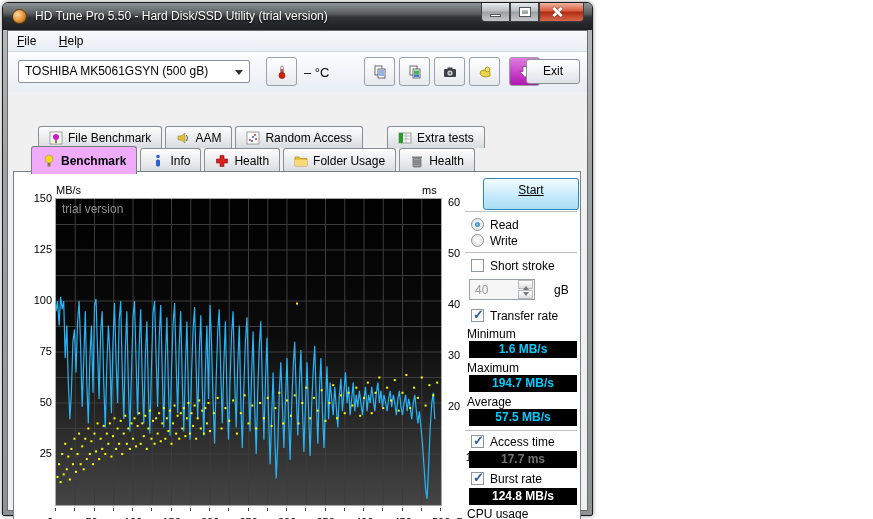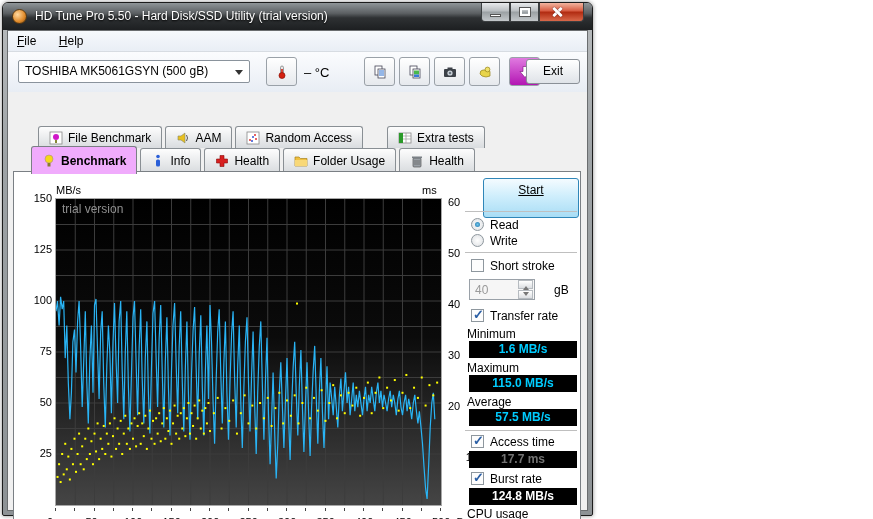--- a/index.html
+++ b/index.html
@@ -55,21 +55,21 @@
   #plot { position:absolute; left:41px; top:26px; width:387px; height:308px;
     background:linear-gradient(#000000 0%, #0b0b0b 45%, #454545 100%); border:1px solid #a8a8a8; }
   #watermark { position:absolute; left:6px; top:3px; color:#8f8f8f; font-size:12px; z-index:3; }
   .axis-title { position:absolute; font-size:11px; color:#000; }
   .ytick { position:absolute; font-size:11px; color:#000; width:30px; }
   .ytick.left { text-align:right; }
   .xtick { position:absolute; font-size:11px; color:#000; top:344px; }
   .btick { position:absolute; width:1px; height:3px; background:#444; top:336px; }
   
   .sep { position:absolute; left:451px; width:112px; height:1px; background:#bfbfbf; }
-  #start-btn { position:absolute; left:469px; top:6px; width:96px; height:40px; border:1px solid #2f86b8; border-radius:3px;
+  #start-btn { position:absolute; left:469px; top:6px; width:96px; height:32px; border:1px solid #2f86b8; border-radius:3px;
     background:linear-gradient(#f4fbff,#cfeefc 45%,#a8ddf5); font-size:12px; text-align:center; line-height:22px; color:#000;text-decoration:underline; }
   .radio { position:absolute; width:13px; height:13px; border-radius:50%; border:1px solid #8e979e;
     background:radial-gradient(#fefefe,#dcdfe2); }
   .radio.sel::after { content:""; position:absolute; left:3px; top:3px; width:5px; height:5px; border-radius:50%;
     background:radial-gradient(#6ec6ea,#1c6fa8); }
   .cbx { position:absolute; width:13px; height:13px; border:1px solid #8e979e; background:#fdfdfd; }
   .cbx.on::after { content:"\2713"; position:absolute; left:1px; top:-3px; font-size:13px; font-weight:bold; color:#2b5fa5; }
   .lbl { position:absolute; font-size:12px; color:#000; white-space:nowrap; }
   .vbox { position:absolute; left:455px; width:108px; height:17px; background:#000; text-align:center;
     font-size:12px; font-weight:bold; line-height:17px; }
@@ -506,21 +506,21 @@
           </span>
       </div>
       <span class="lbl" style="left:540px; top:111px;">gB</span>
 
       <span class="cbx on" style="left:457px; top:137px;"></span>
       <span class="lbl" style="left:476px; top:137px;">Transfer rate</span>
 
       <span class="lbl" style="left:453px; top:155px;">Minimum</span>
       <div class="vbox cyan" style="top:169px;">1.6 MB/s</div>
       <span class="lbl" style="left:453px; top:189px;">Maximum</span>
-      <div class="vbox cyan" style="top:203px;">115.0 MB/s</div>
+      <div class="vbox cyan" style="top:203px;">194.7 MB/s</div>
       <span class="lbl" style="left:453px; top:223px;">Average</span>
       <div class="vbox cyan" style="top:237px;">57.5 MB/s</div>
       <div class="sep" style="top:258px;"></div>
 
       <span class="cbx on" style="left:457px; top:263px;"></span>
       <span class="lbl" style="left:476px; top:263px;">Access time</span>
       <div class="vbox yellow" style="top:279px;">17.7 ms</div>
 
       <span class="cbx on" style="left:457px; top:300px;"></span>
       <span class="lbl" style="left:476px; top:300px;">Burst rate</span>

